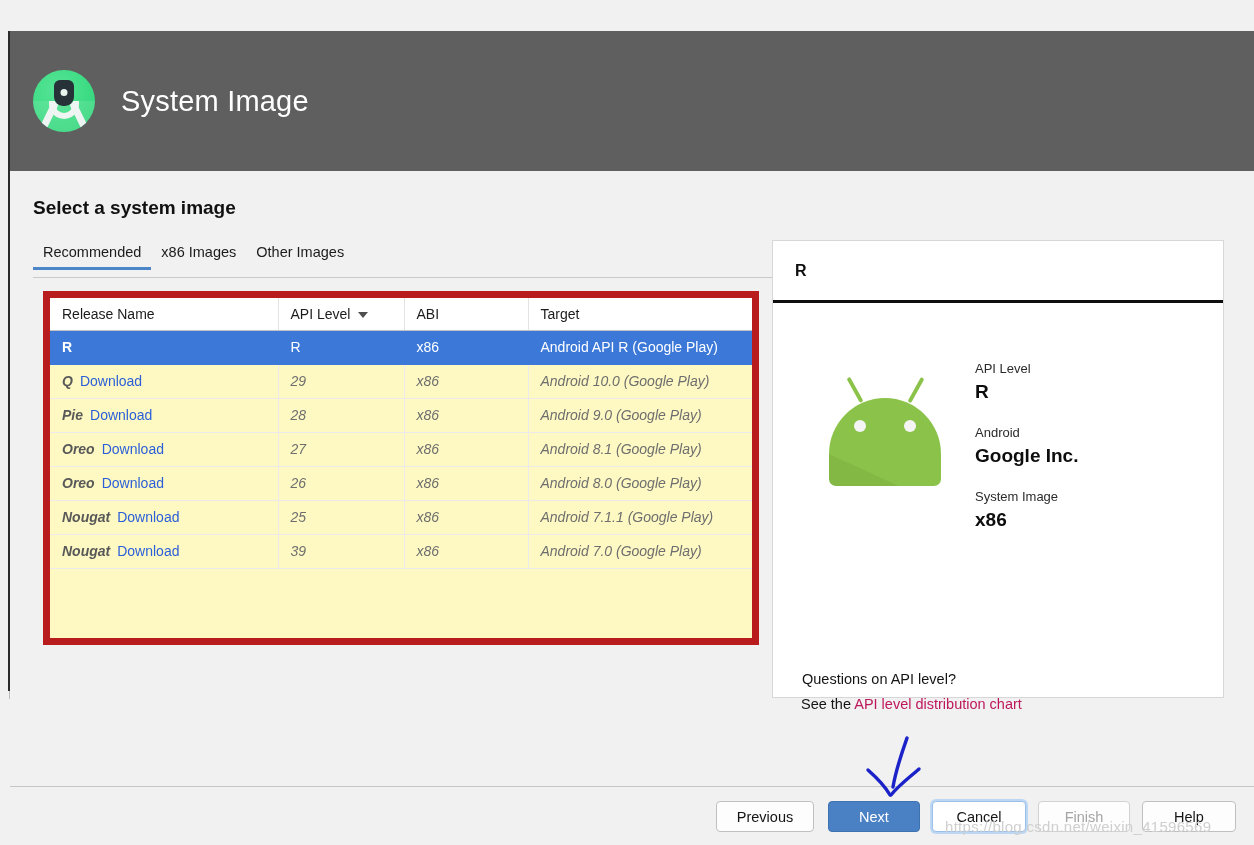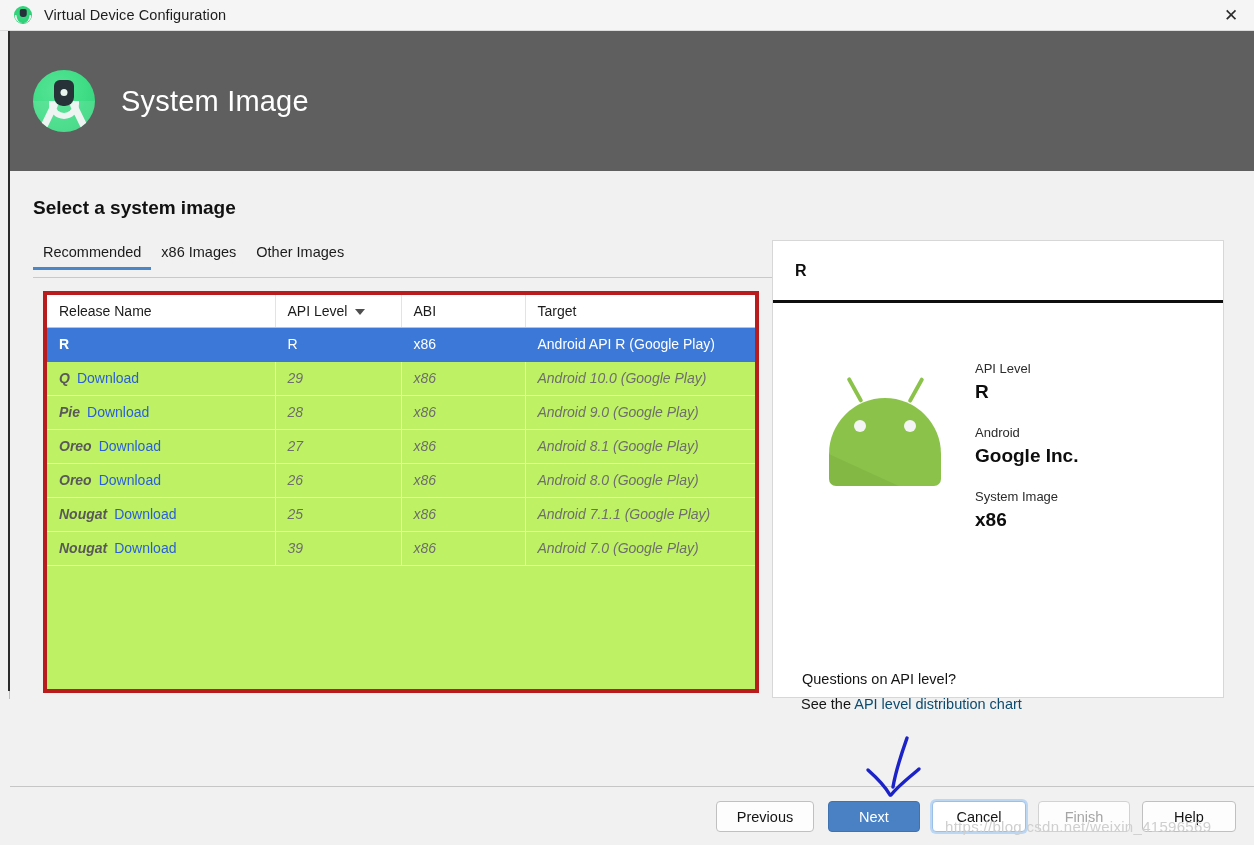--- a/index.html
+++ b/index.html
@@ -118,22 +118,22 @@
     font-size: 14.5px; color: #1b1b1b; padding: 0 10px 9px 10px;
     position: relative; white-space: nowrap;
   }
   .tab.active::after {
     content: ""; position: absolute; left: 0; right: 0; bottom: -1px;
     height: 3px; background: #4a86c8;
   }
 
   
   .table-wrap {
-    position: absolute; left: 33px; top: 120px; width: 716px; height: 402px;
-    background: #bef264; border: 4px solid #b91c1c;
+    position: absolute; left: 33px; top: 120px; width: 716px; height: 354px;
+    background: #fef9c3; border: 7px solid #b91c1c;
     overflow: hidden;
   }
   table.sysimg {
     width: 100%; border-collapse: collapse; table-layout: fixed;
   }
   table.sysimg th {
     height: 32px; text-align: left; font-size: 14px; font-weight: normal;
     color: #1b1b1b; padding: 0 0 0 12px; background: #ffffff;
     border-right: 1px solid #e3e3e3; border-bottom: 1px solid #c2c2c2;
     vertical-align: middle;
@@ -211,21 +211,21 @@
   .detail-note {
     position: absolute; left: 26px; top: 302px; width: 404px;
     font-size: 14.5px; color: #141414; line-height: 21px;
   }
   .detail-q {
     position: absolute; left: 29px; top: 368px; font-size: 14.5px; color: #141414;
   }
   .detail-see {
     position: absolute; left: 28px; top: 393px; font-size: 14.5px; color: #141414;
   }
-  .chart-link { color: #0c4a6e; }
+  .chart-link { color: #be185d; }
 
   
   .footer-sep {
     position: absolute; left: 10px; top: 786px; width: 1244px; height: 1px;
     background: #c6c6c6;
   }
   .footer {
     position: absolute; left: 10px; top: 787px; width: 1244px; height: 58px;
     background: #f1f1f1;
   }
@@ -254,25 +254,20 @@
     position: absolute; left: 945px; top: 818px;
     font-size: 15px; color: #cfcfcf; white-space: nowrap;
     letter-spacing: .3px;
   }
 </style>
 </head>
 <body>
 
 <div id="root">
 
-  <div class="titlebar">
-    <div class="tb-icon"></div>
-    <div class="tb-title">Virtual Device Configuration</div>
-    <div class="tb-close">✕</div>
-  </div>
 
   <div class="edge-sliver"></div>
   <div class="edge-dark"></div>
 
   <div class="banner">
     <div class="as-logo">
       <div class="shade"></div>
       <div class="leg l"></div>
       <div class="leg r"></div>
       <div class="arc"></div>

